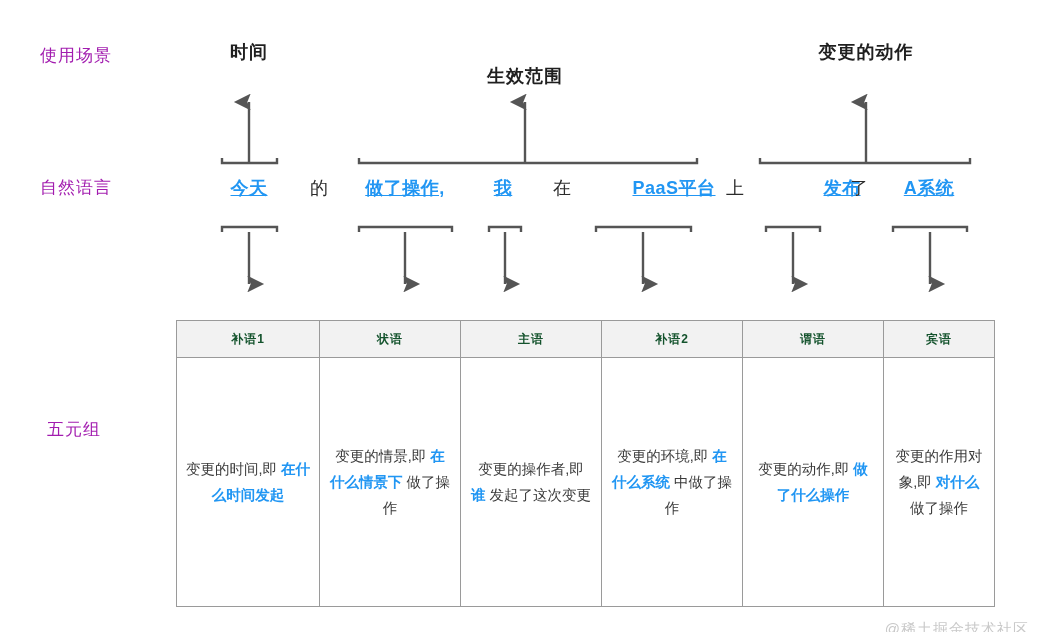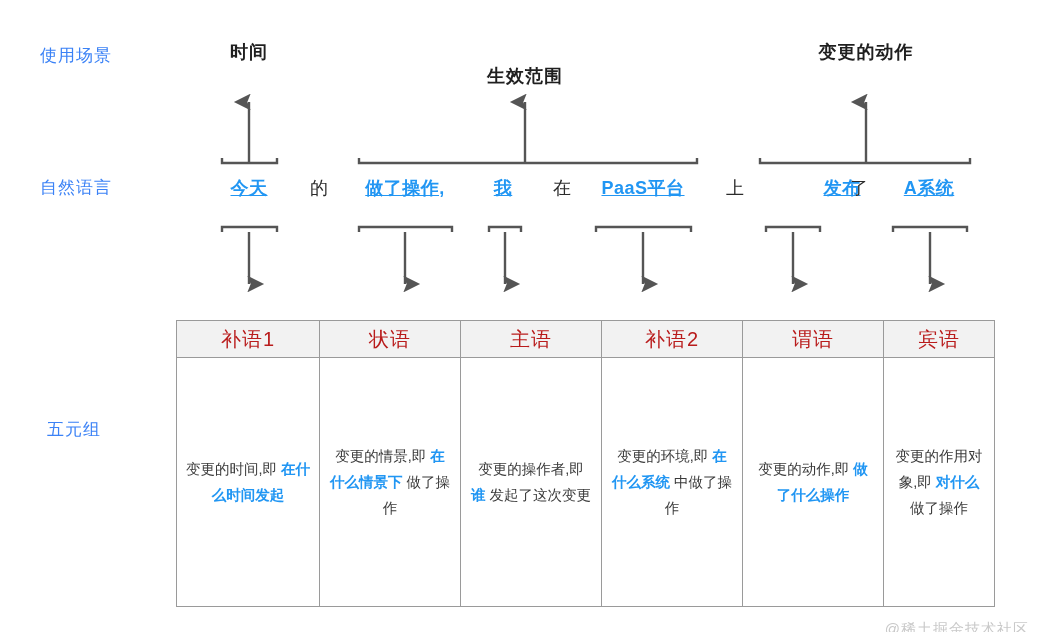--- a/index.html
+++ b/index.html
@@ -5,21 +5,21 @@
   html,body{margin:0;padding:0;}
   body{
     width:1039px;height:632px;background:#ffffff;
     font-family:"Liberation Sans","DejaVu Sans",sans-serif;
     position:relative;overflow:hidden;
   }
   #stage{position:absolute;left:0;top:0;width:1039px;height:632px;}
 
   
   .row-label{
-    position:absolute;color:#3b82f6;font-size:17px;letter-spacing:1px;
+    position:absolute;color:#a21caf;font-size:17px;letter-spacing:1px;
     white-space:nowrap;
   }
 
   
   .scenario{
     position:absolute;font-size:18px;font-weight:bold;color:#1f1f1f;
     white-space:nowrap;transform:translateX(-50%);letter-spacing:1px;
   }
 
   
@@ -39,21 +39,21 @@
     border-collapse:collapse;table-layout:fixed;
   }
   #grid th,#grid td{
     border:1px solid #9a9a9a;
     padding:0;
     text-align:center;
     vertical-align:middle;
   }
   #grid th{
     background:#f2f2f2;height:36px;
-    font-size:20px;font-weight:normal;color:#b91c1c;letter-spacing:1px;
+    font-size:12px;font-weight:bold;color:#14532d;letter-spacing:1px;
   }
   #grid td{
     height:248px;font-size:14.5px;color:#3a3a3a;line-height:26px;
   }
   #grid td .cell{padding:0 8px;}
   #grid td b{color:#2196f3;font-weight:bold;}
 
   
   #watermark{
     position:absolute;right:10px;top:620px;
@@ -71,21 +71,21 @@
 
   <div class="scenario" style="left:249px;top:40px;text-align:center;">时间</div>
   <div class="scenario" style="left:525px;top:40px;margin-top:24px;">生效范围</div>
   <div class="scenario" style="left:866px;top:40px;">变更的动作</div>
 
   <div class="word hi" style="left:249px;">今天</div>
   <div class="word pl" style="left:319px;">的</div>
   <div class="word hi" style="left:405px;">做了操作,</div>
   <div class="word hi" style="left:503px;">我</div>
   <div class="word pl" style="left:562px;">在</div>
-  <div class="word hi" style="left:643px;text-align:right;">PaaS平台</div>
+  <div class="word hi" style="left:674px;text-align:right;">PaaS平台</div>
   <div class="word pl" style="left:735px;">上</div>
   <div class="word hi" style="left:794px;margin-left:48px;">发布</div>
   <div class="word pl" style="left:859px;">了</div>
   <div class="word hi" style="left:929px;">A系统</div>
 
   <svg id="lines" viewBox="0 0 1039 632">
     <defs>
       <marker id="arrUp" viewBox="0 0 10 10" refX="5" refY="9" markerWidth="7" markerHeight="9" orient="auto-start-reverse">
         <path d="M5 0 L10 10 L5 8 L0 10 Z" fill="#555555"></path>
       </marker>

